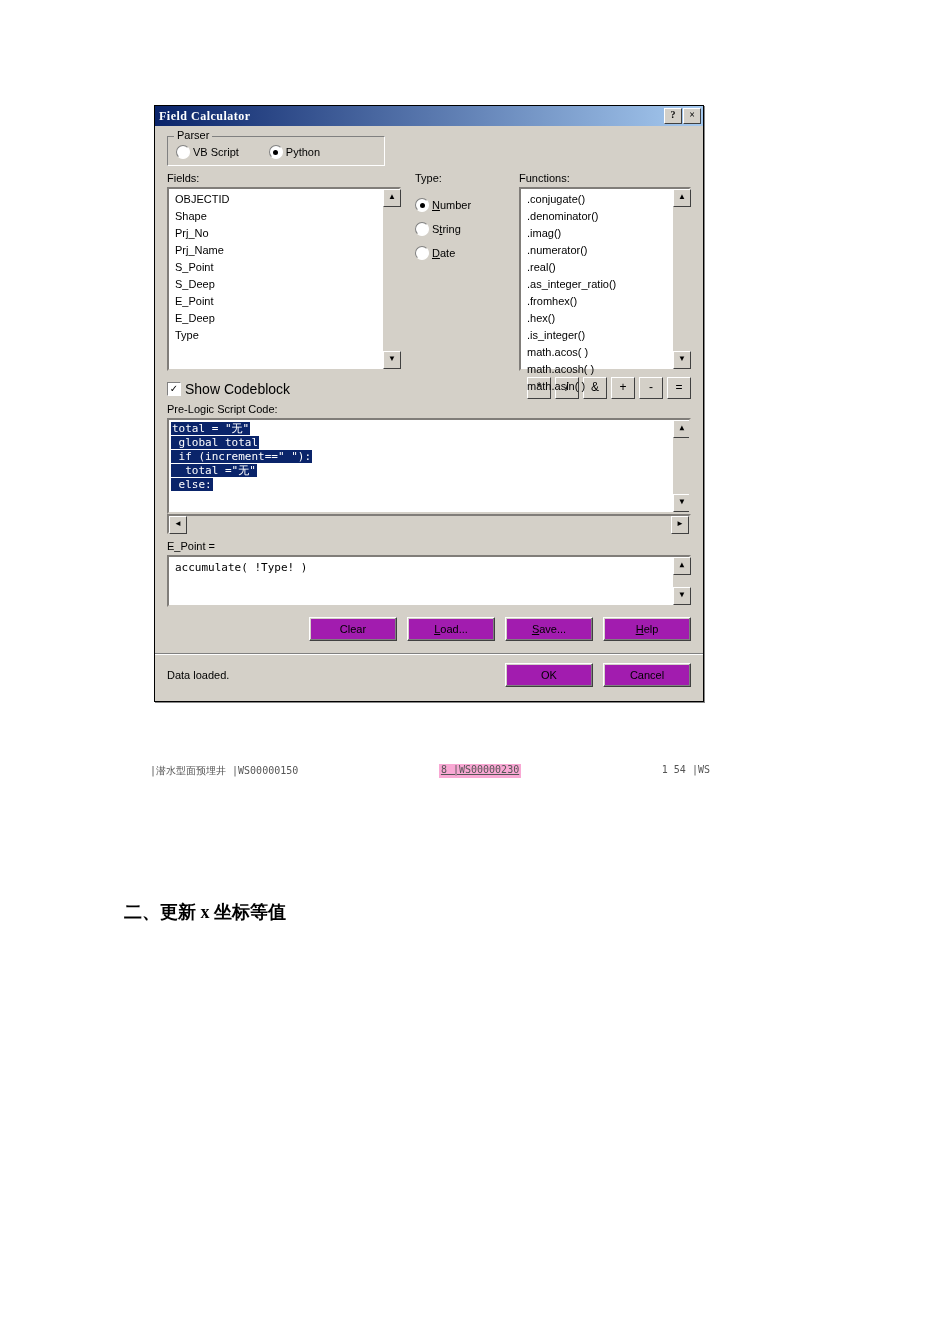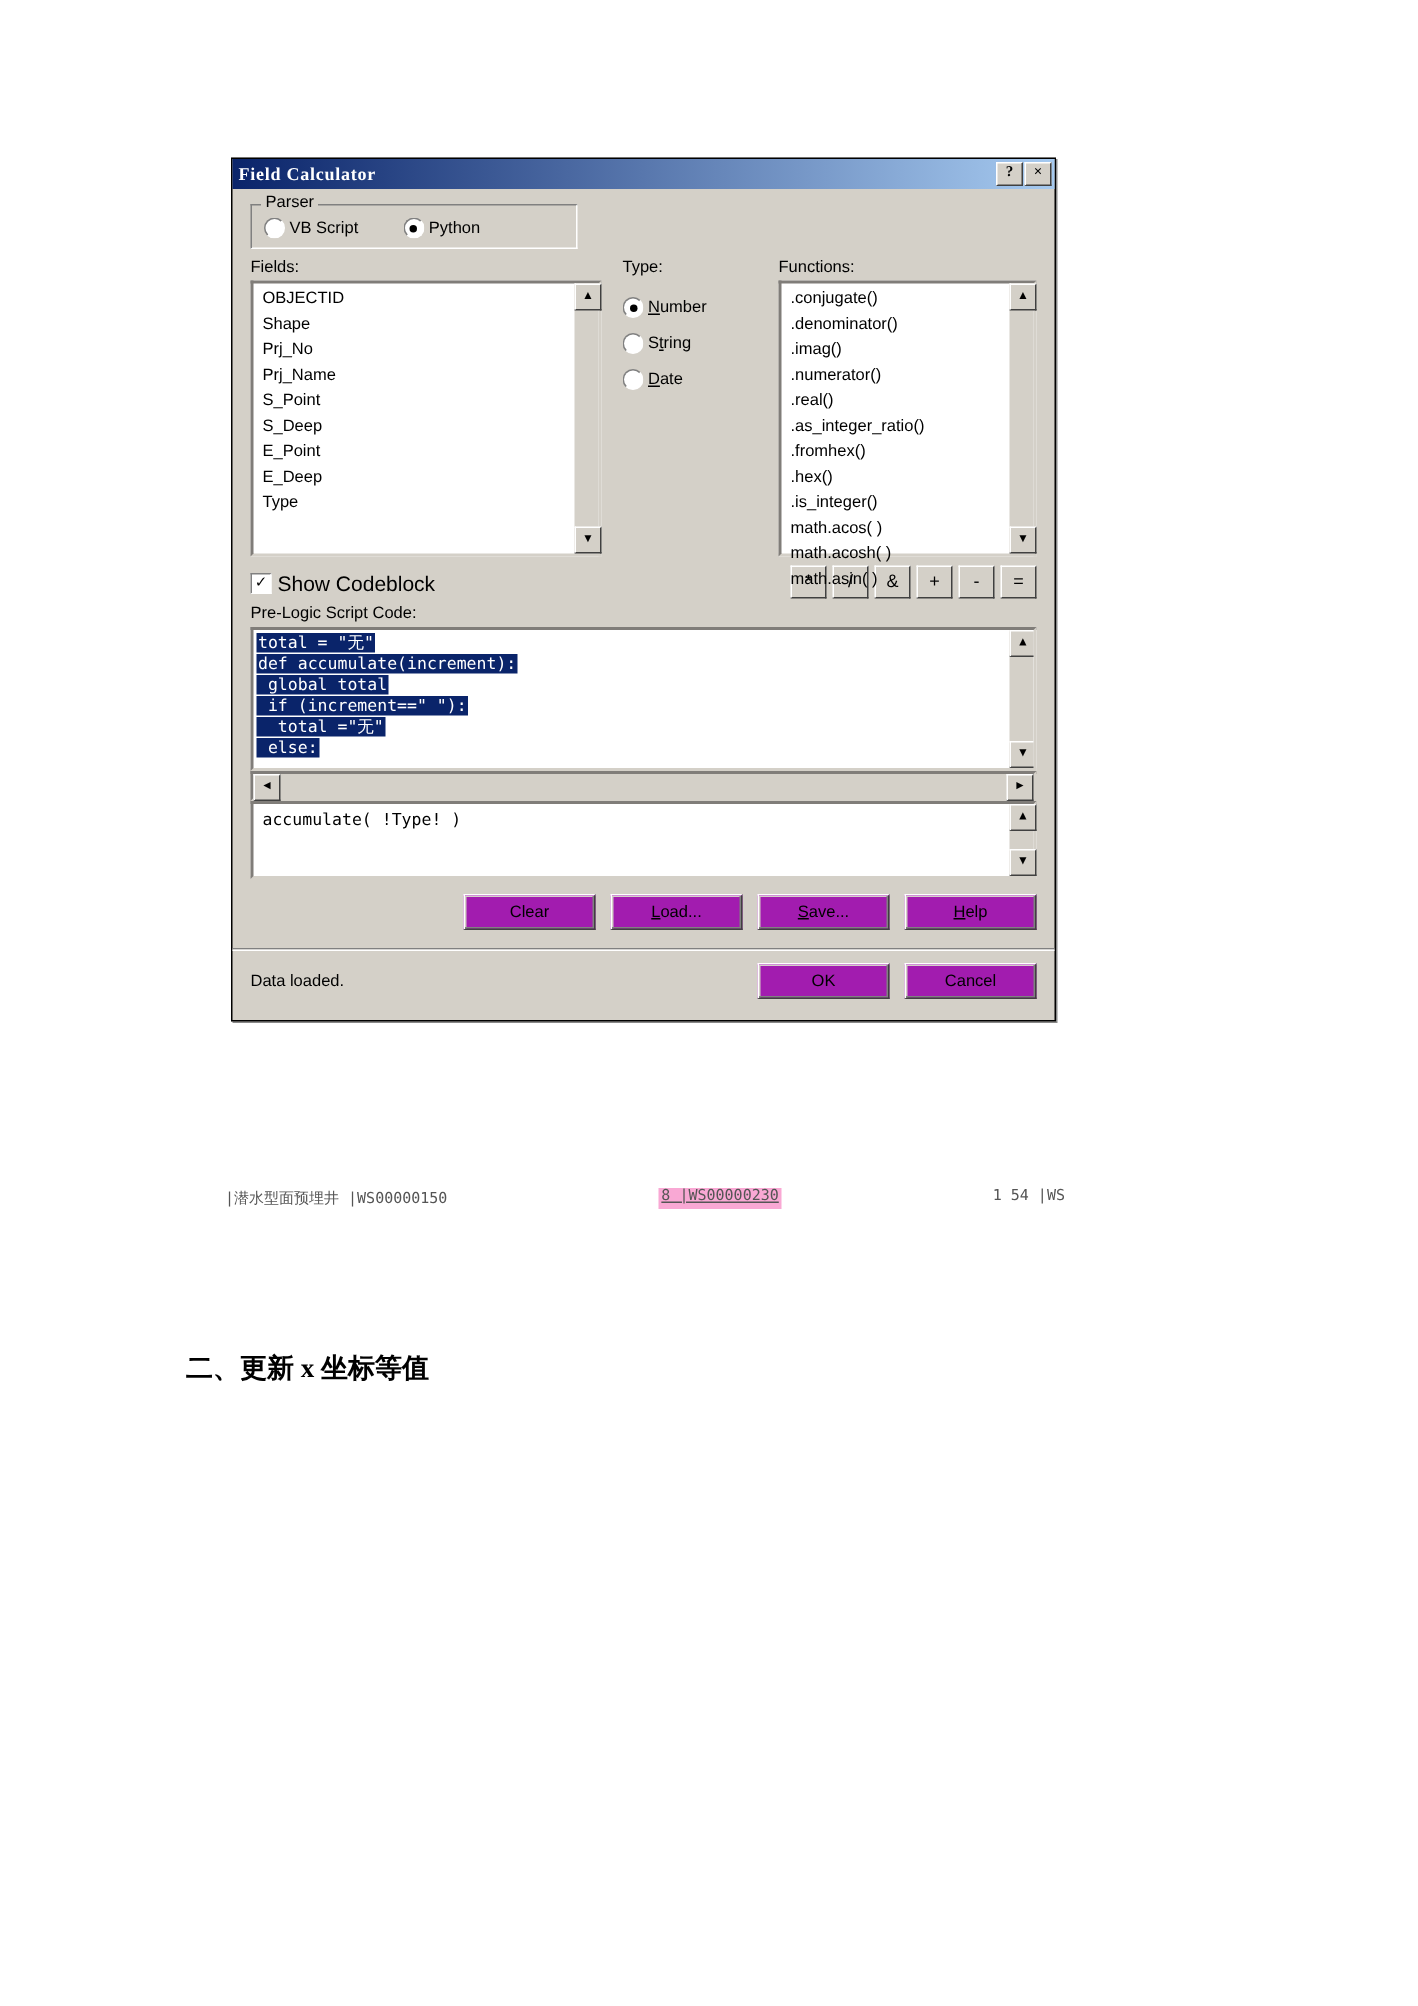--- a/index.html
+++ b/index.html
@@ -177,21 +177,21 @@
     margin: 12px -12px 8px -12px;
   }
   .status-row {
     display: flex; justify-content: space-between; align-items: center;
     padding-bottom: 6px;
   }
   .status-text { font-size: 11px; }
   .u { text-decoration: underline; }
   .below-window {
     position: absolute;
-    left: 150px; top: 792px;
+    left: 150px; top: 764px;
     font-size: 10px; color: #555;
     font-family: "宋体", monospace;
     width: 560px;
     display: flex; justify-content: space-between;
     white-space: nowrap;
   }
   .highlight-cyan { background: #f9a8d4; padding: 0 2px; text-decoration: underline; }
   .doc-heading {
     position: absolute;
     left: 124px; top: 900px;
@@ -306,36 +306,36 @@
             <div class="op-btn">+</div>
             <div class="op-btn">-</div>
             <div class="op-btn">=</div>
           </div>
       </div>
 
       <span class="lbl" style="margin-top:4px;">Pre-Logic Script Code:</span>
       <div class="codebox code-pre">
         <div id="code-lines">
             <div><span class="sel">total = "无"</span></div>
-            <div><span class="sel">def accumulate(increment):</span></div>
             <div><span class="sel"> global total</span></div>
             <div><span class="sel"> if (increment==" "):</span></div>
             <div><span class="sel">  total ="无"</span></div>
             <div><span class="sel"> else:</span></div>
           </div>
         <div class="scroll">
           <div class="sbtn">▲</div>
           <div class="sbtn">▼</div>
         </div>
       </div>
       <div class="hscroll">
         <div class="sbtn">◄</div>
         <div class="sbtn">►</div>
       </div>
 
+      <span class="lbl" style="margin-top:6px;">E_Point =</span>
       <div class="codebox expr-box">
         <div class="expr-text">accumulate( !Type! )</div>
         <div class="scroll">
           <div class="sbtn">▲</div>
           <div class="sbtn">▼</div>
         </div>
       </div>
 
       <div class="btn-row">
         <span class="wbtn">Clear</span>

